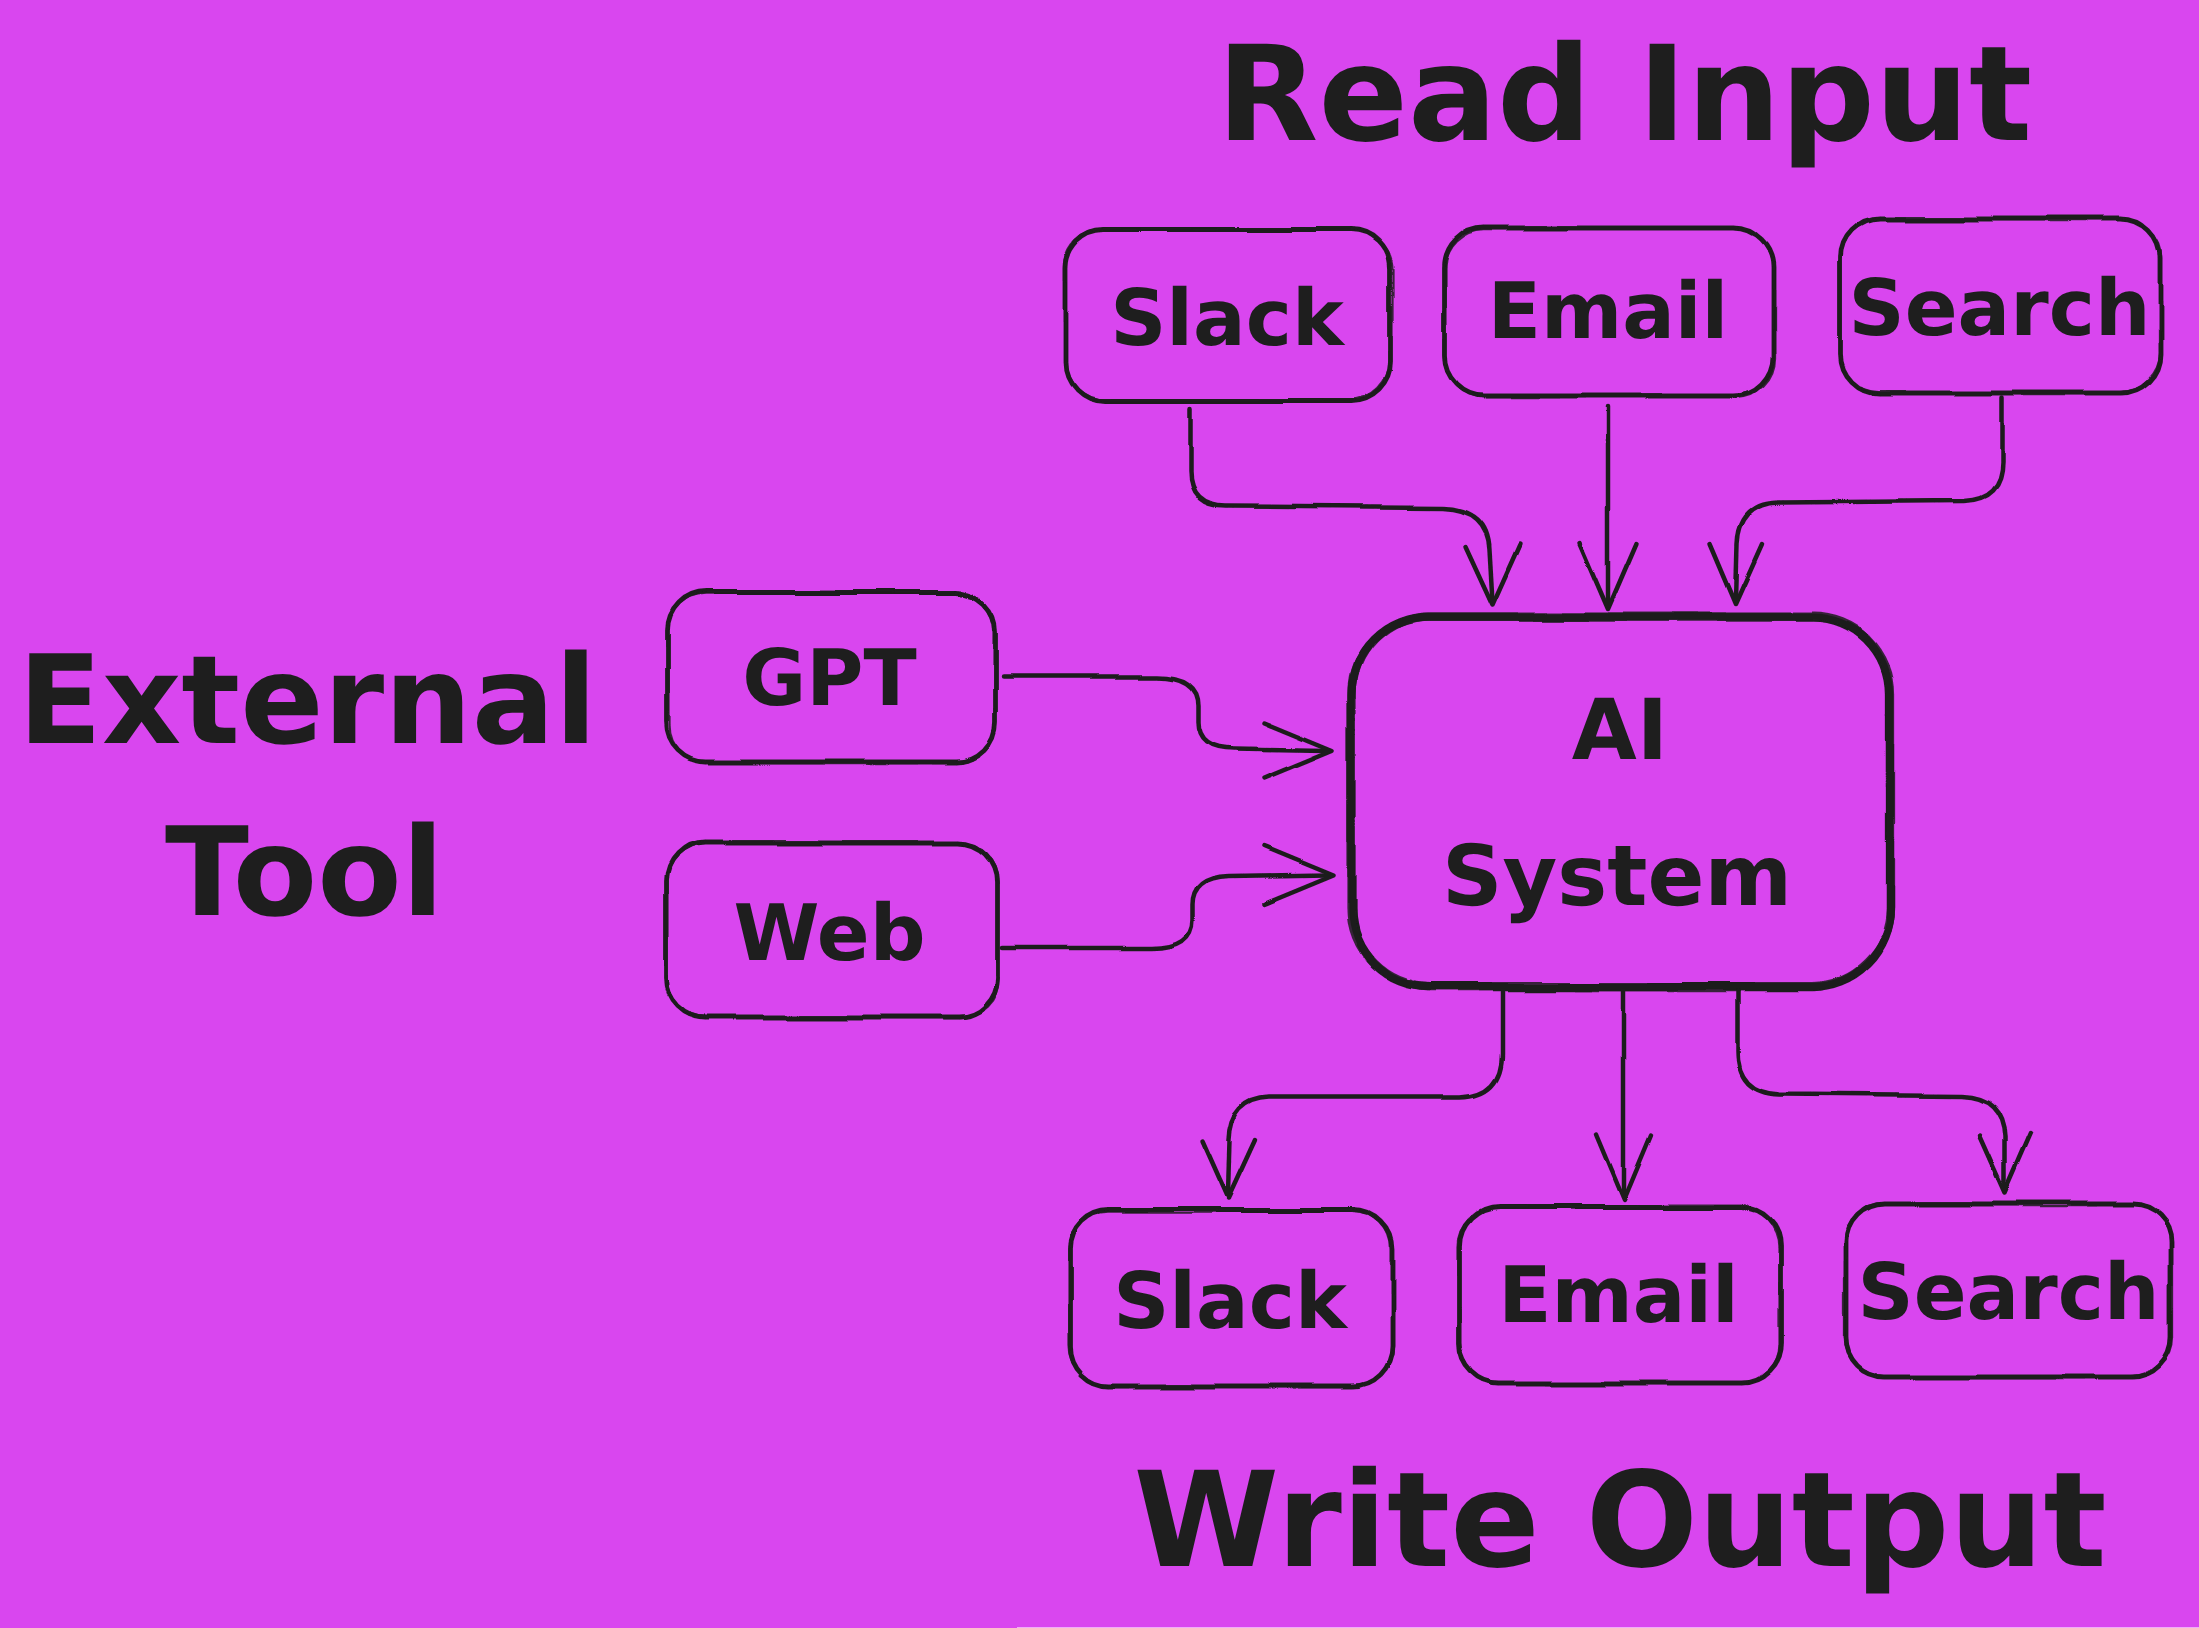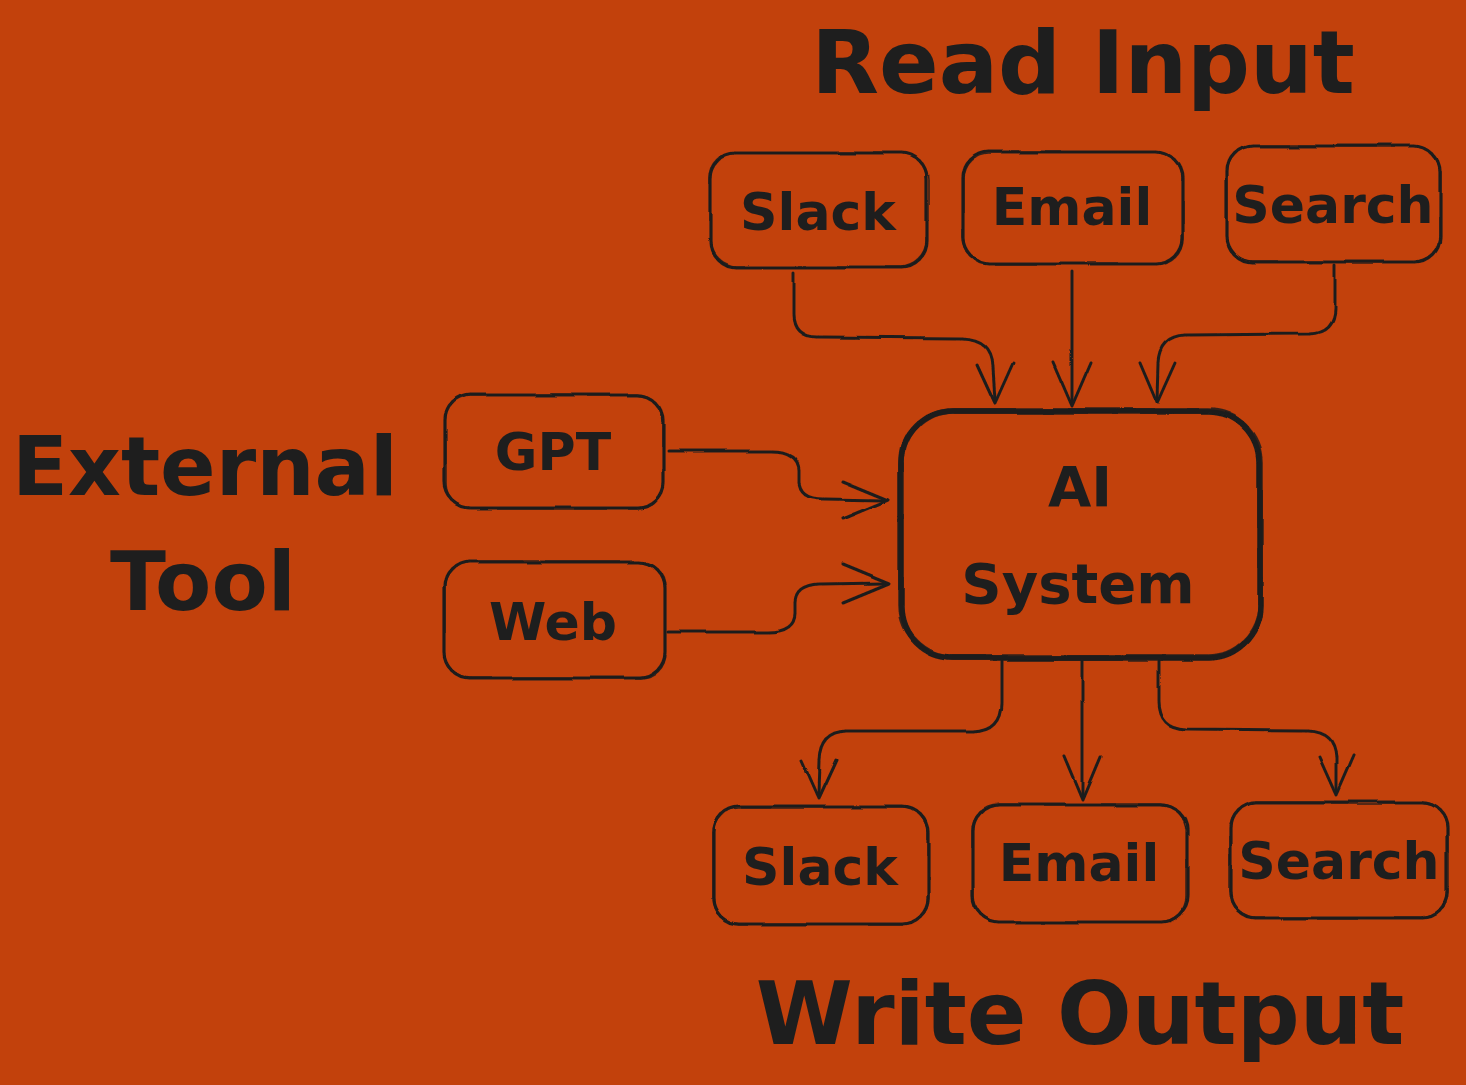--- a/index.html
+++ b/index.html
@@ -4,21 +4,21 @@
 <style>
   html, body {
     margin: 0;
     padding: 0;
     background: #ffffff;
   }
   .stage {
     position: relative;
     width: 1466px;
     height: 1085px;
-    background: #c2410c;
+    background: #d946ef;
     overflow: hidden;
     font-family: "DejaVu Sans", "Liberation Sans", sans-serif;
     text-align: right;
   }
   svg text {
     fill: #1e1e1e;
     font-family: "DejaVu Sans", "Liberation Sans", sans-serif;
     font-weight: bold;
     text-anchor: middle;
     user-select: none;

